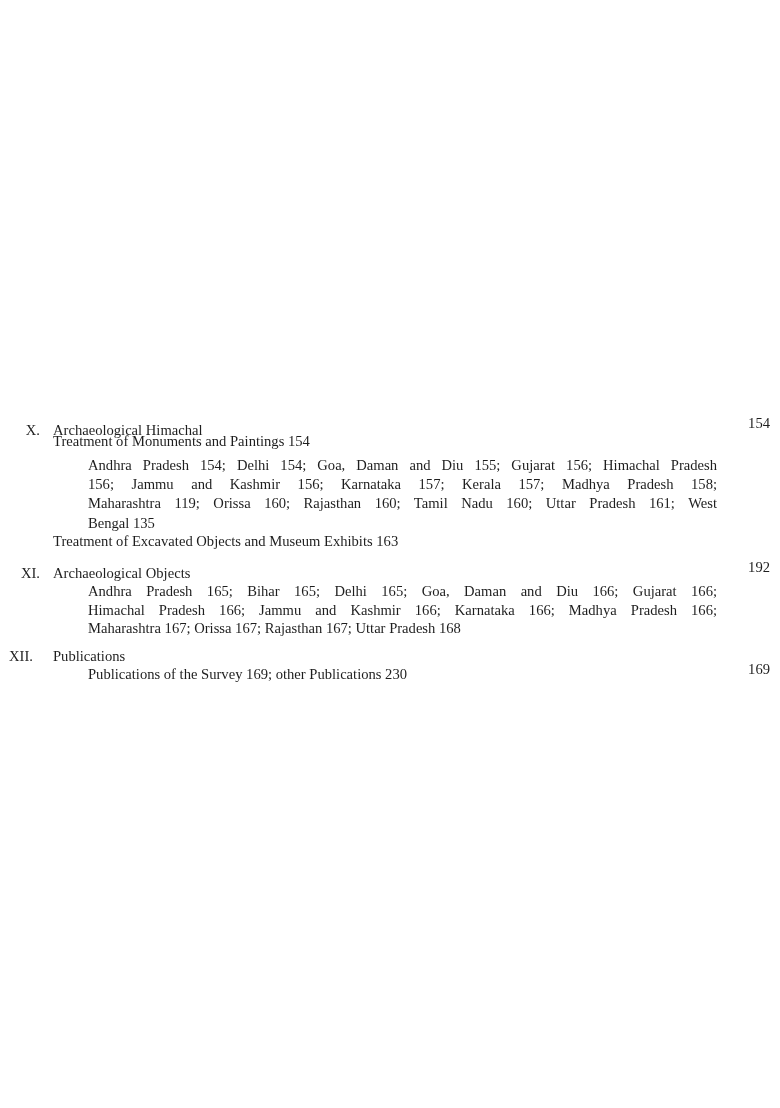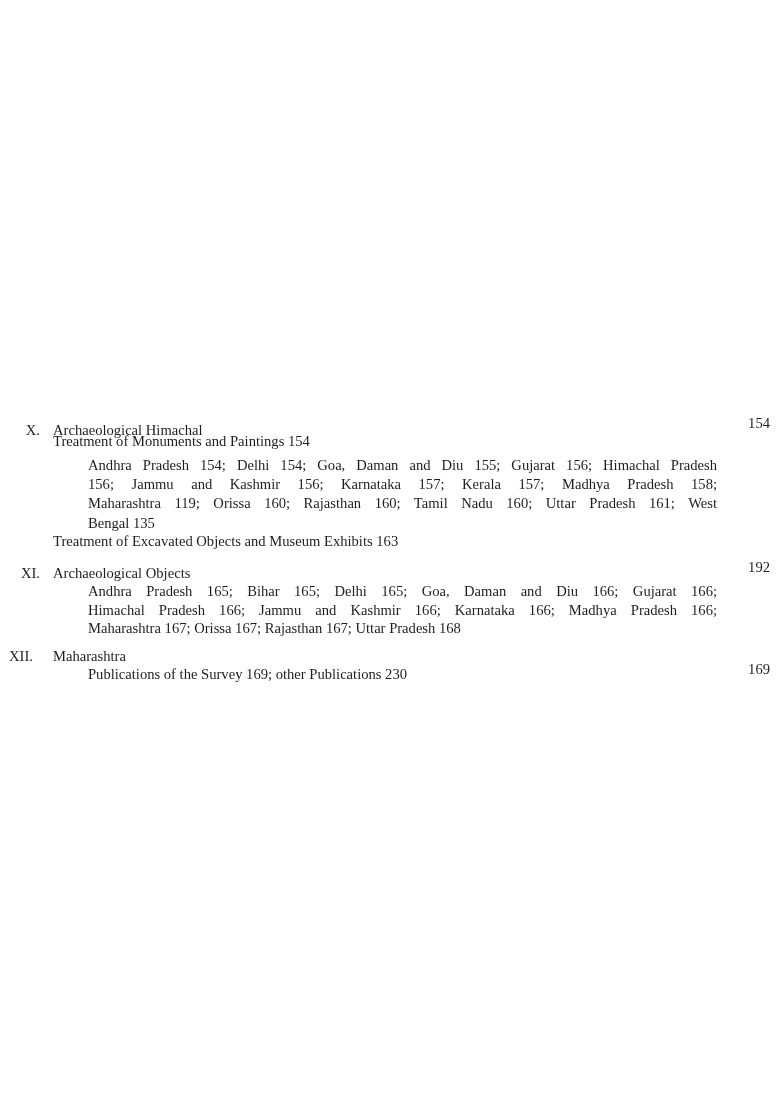--- a/index.html
+++ b/index.html
@@ -80,19 +80,19 @@
     <span class="line" style="left:53px; top:564px;">Archaeological Objects</span>
     <span class="pageno" style="top:558px;">192</span>
 
     <div class="just" style="left:88px; top:582px;"><span class="inner">Andhra Pradesh 165; Bihar 165; Delhi 165; Goa, Daman and Diu 166; Gujarat 166;</span></div>
     <div class="just" style="left:88px; top:601px;"><span class="inner">Himachal Pradesh 166; Jammu and Kashmir 166; Karnataka 166; Madhya Pradesh 166;</span></div>
     <span class="line" style="left:88px; top:619px;">Maharashtra 167; Orissa 167; Rajasthan 167; Uttar Pradesh 168</span>
   </div>
 
   <div>
     <span class="numeral" style="left:-7px; top:647px;">XII.</span>
-    <span class="line" style="left:53px; top:647px;">Maharashtra</span>
+    <span class="line" style="left:53px; top:647px;">Publications</span>
     <span class="pageno" style="top:660px;text-align:right;">169</span>
 
     <span class="line" style="left:88px; top:665px;">Publications of the Survey 169; other Publications 230</span>
   </div>
 
 </div>
 
 </body></html>

